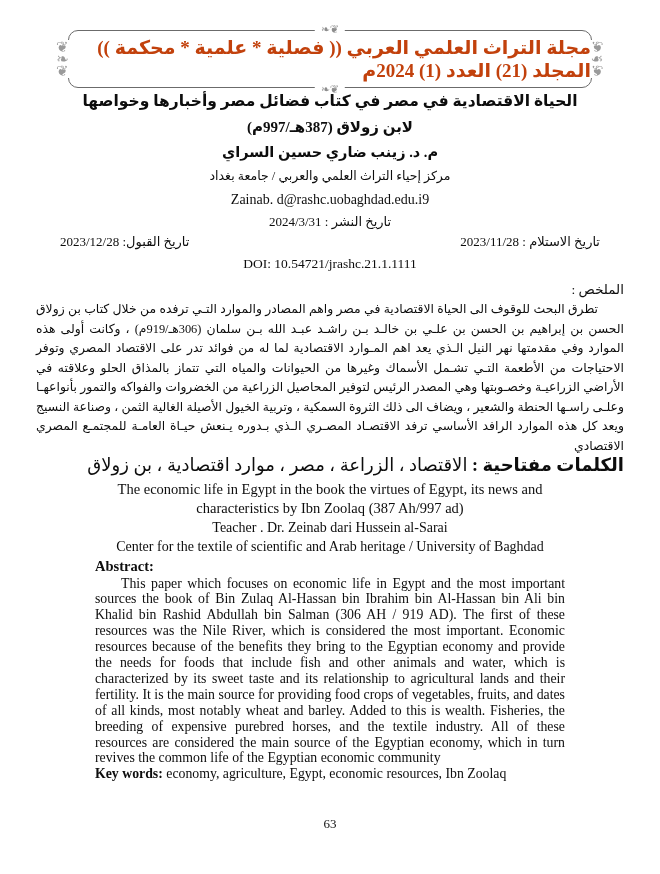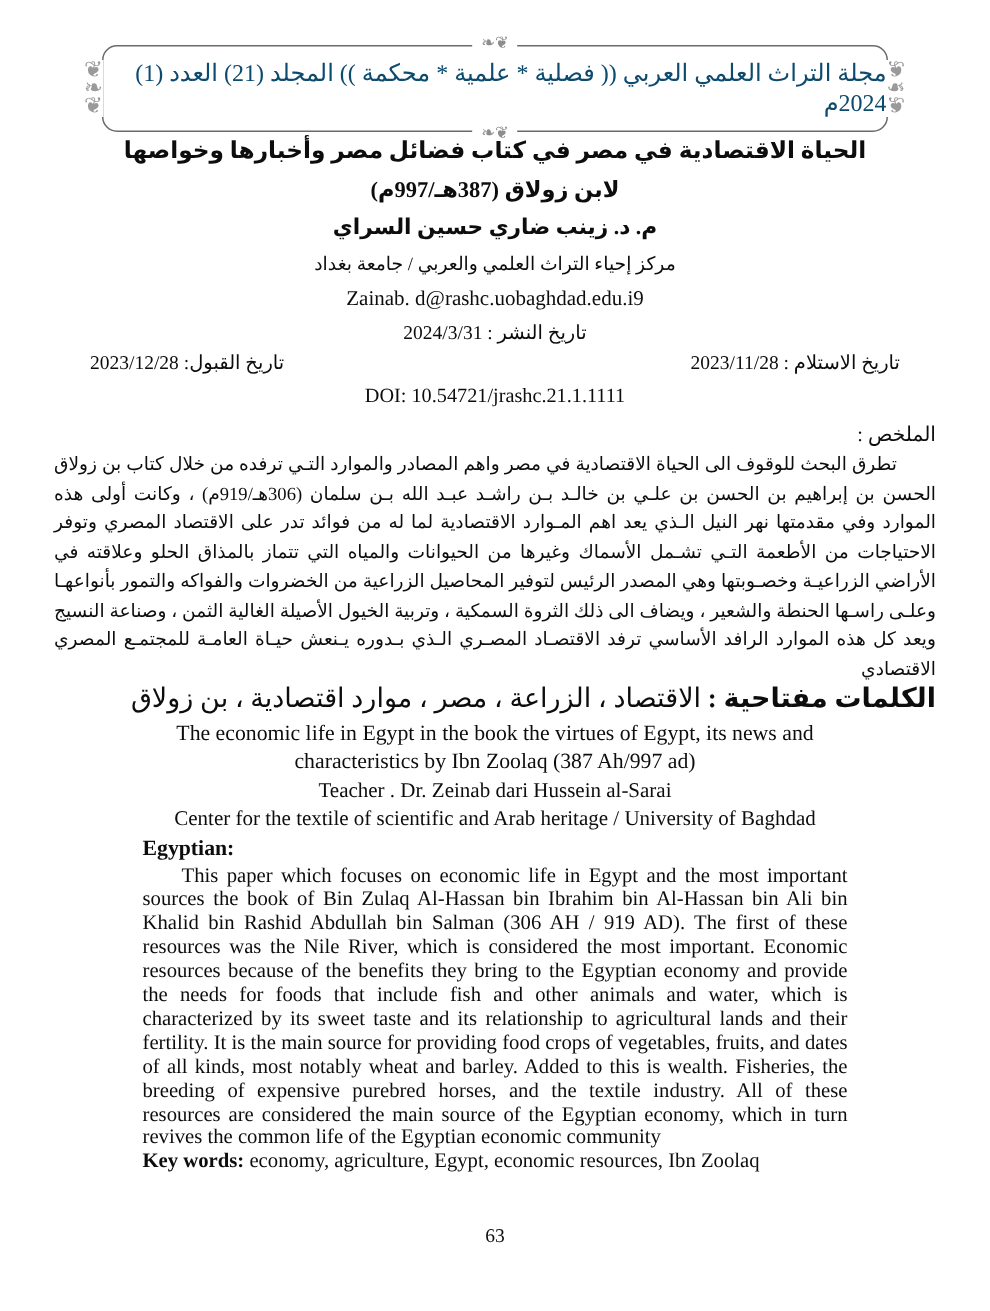--- a/index.html
+++ b/index.html
@@ -22,22 +22,23 @@
   }
   .orn-left{left:-13px;}
   .orn-right{right:-13px;transform:translateY(-50%) scaleX(-1);}
   .orn-center{
     position:absolute;left:50%;transform:translateX(-50%);
     color:#8d8d8d;font-size:11px;line-height:10px;background:#fff;padding:0 6px;
   }
   .orn-top{top:-7px;}
   .orn-bottom{bottom:-7px;}
   .header-text{
-    direction:rtl;font-size:16px;letter-spacing:0;color:#0c4a6e;
+    direction:rtl;font-size:19px;letter-spacing:0;color:#c2410c;
     font-family:"Liberation Serif","DejaVu Sans",sans-serif;
+    font-weight:bold;
   }
 
   
   .title-block{text-align:center;direction:rtl;}
   .t-title{font-size:15.5px;font-weight:bold;line-height:26px;}
   .t-sub{font-size:15px;font-weight:bold;line-height:26px;}
   .t-author{font-size:14.5px;font-weight:bold;line-height:25px;}
   .t-affil{font-size:12.5px;line-height:23px;}
   .t-email{font-size:14px;line-height:23px;direction:ltr;font-family:"Liberation Serif",serif;}
   .t-pubdate{font-size:13px;line-height:22px;}
@@ -109,21 +110,21 @@
     <p class="body">تطرق  البحث للوقوف الى  الحياة الاقتصادية في مصر واهم المصادر والموارد التـي ترفده من خلال  كتاب بن زولاق الحسن بن إبراهيم بن الحسن بن علـي بن خالـد بـن راشـد  عبـد الله بـن سلمان (306هـ/919م) ، وكانت أولى هذه الموارد وفي مقدمتها نهر النيل الـذي يعد اهم المـوارد الاقتصادية  لما له من فوائد تدر على الاقتصاد المصري وتوفر الاحتياجات من الأطعمة التـي تشـمل الأسماك وغيرها من الحيوانات والمياه التي تتماز بالمذاق الحلو وعلاقته في الأراضي الزراعيـة وخصـوبتها وهي المصدر الرئيس لتوفير المحاصيل الزراعية من الخضروات والفواكه والتمور بأنواعهـا وعلـى راسـها الحنطة والشعير ، ويضاف الى ذلك الثروة السمكية ، وتربية  الخيول الأصيلة الغالية الثمن ، وصناعة النسيج ويعد كل هذه   الموارد  الرافد  الأساسي ترفد الاقتصـاد المصـري الـذي بـدوره يـنعش حيـاة العامـة للمجتمـع المصري الاقتصادي</p>
     <div class="keywords">
       <span class="kw-label">الكلمات مفتاحية :</span><span> الاقتصاد ، الزراعة ، مصر ، موارد اقتصادية ،  بن زولاق</span>
     </div>
   </div>
 
   <div class="english">
     <div class="en-title">The economic life in Egypt in the book the virtues of Egypt, its news and characteristics by Ibn Zoolaq (387 Ah/997 ad)</div>
     <div class="en-author">Teacher . Dr. Zeinab dari Hussein al-Sarai</div>
     <div class="en-affil">Center for the textile of scientific and Arab heritage / University of Baghdad</div>
-    <div class="en-abstract-label">Egyptian:</div>
+    <div class="en-abstract-label">Abstract:</div>
     <p class="en-body">This paper which focuses on economic life in Egypt and the most important sources the book of Bin Zulaq Al-Hassan bin Ibrahim bin Al-Hassan bin Ali bin Khalid bin Rashid Abdullah bin Salman (306 AH / 919 AD). The first of these resources was the Nile River, which is considered the most important. Economic resources because of the benefits they bring to the Egyptian economy and provide the needs for foods that include fish and other animals and water, which is characterized by its sweet taste and its relationship to agricultural lands and their fertility. It is the main source for providing food crops of vegetables, fruits, and dates of all kinds, most notably wheat and barley. Added to this is wealth. Fisheries, the breeding of expensive purebred horses, and the textile industry. All of these resources are considered the main source of the Egyptian economy, which in turn revives the common life of the Egyptian economic community</p>
     <div class="en-keywords">
       <span class="kw-label">Key words:</span><span> economy, agriculture, Egypt, economic resources, Ibn Zoolaq</span>
     </div>
   </div>
 
   <div class="page-number">63</div>
 
 </div>
 

